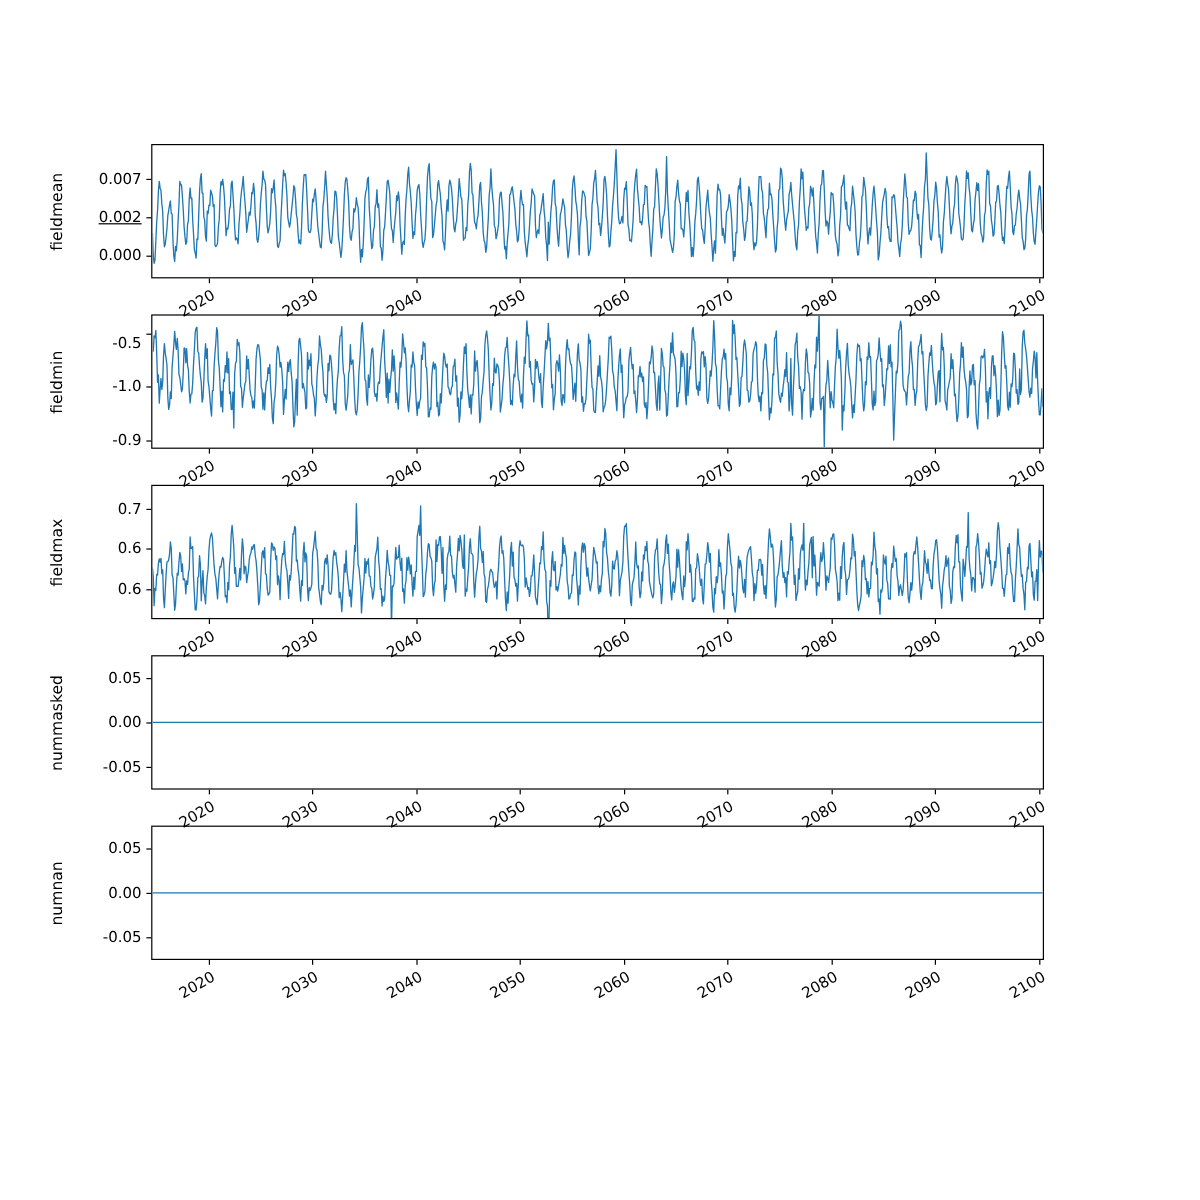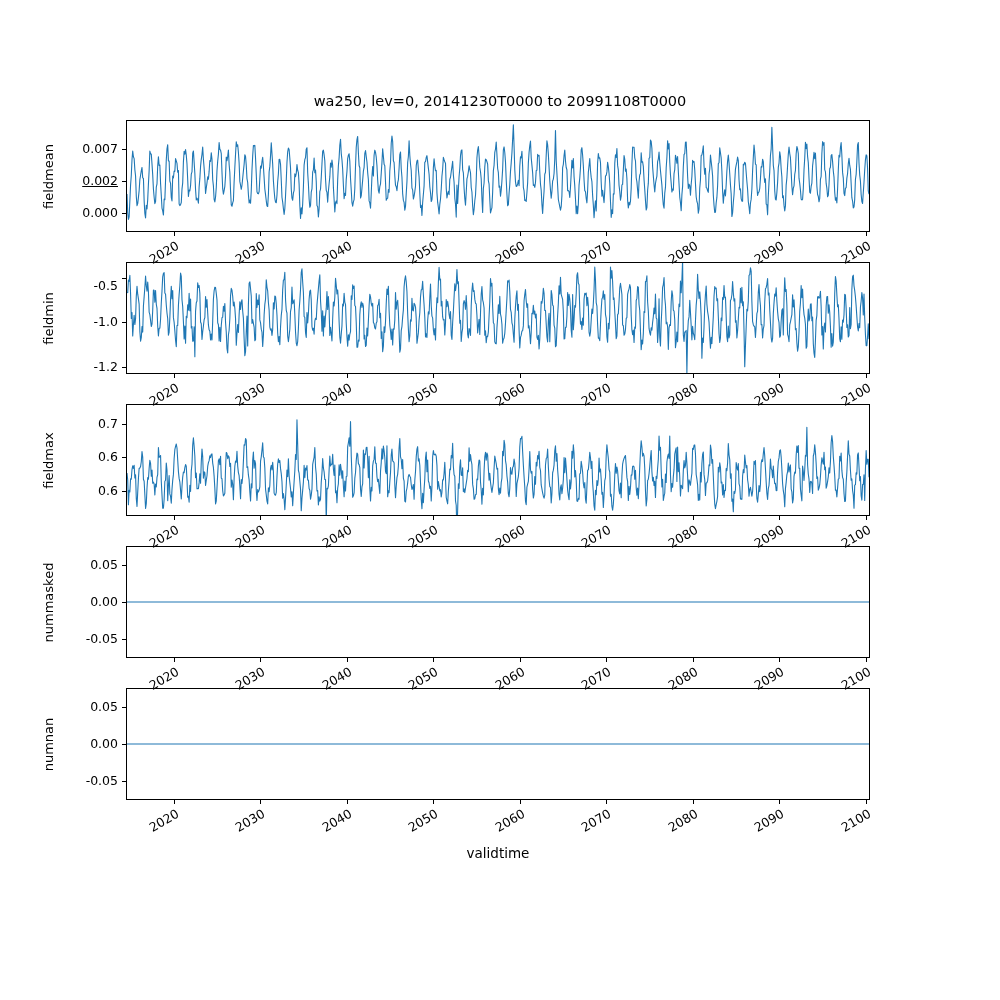--- a/index.html
+++ b/index.html
@@ -83,21 +83,20 @@
     color: #000000;
     text-align: center;
     white-space: nowrap;
   }
 </style>
 </head>
 <body>
 
 <div id="figure">
 
-  <div class="fig-title">wa250, lev=0, 20141230T0000 to 20991108T0000</div>
 
   <div class="panel" id="panel-0" style="left:126px; top:120px; width:744px; height:112px;">
     <svg id="svg-0" viewBox="0 0 744 112" preserveAspectRatio="none">
         <path d="M0.00 74.44 L0.72 93.25 L1.43 100.14 L2.15 97.57 L2.86 81.43 L3.58 65.20 L4.30 55.55 L5.01 39.37 L5.73 30.63 L6.44 36.45 L7.16 38.30 L7.88 49.65 L8.59 56.00 L9.31 76.56 L10.03 86.19 L10.74 84.07 L11.46 77.72 L12.17 70.85 L12.89 59.69 L13.61 55.24 L14.32 50.79 L15.04 47.32 L15.75 57.90 L16.47 58.43 L17.19 81.32 L17.90 94.12 L18.62 98.62 L19.33 85.85 L20.05 89.57 L20.77 80.06 L21.48 64.09 L22.20 50.55 L22.91 30.69 L23.63 33.58 L24.35 33.76 L25.06 43.63 L25.78 54.86 L26.49 69.16 L27.21 77.62 L27.93 84.10 L28.64 82.10 L29.36 67.44 L30.08 63.97 L30.79 45.55 L31.51 36.33 L32.22 45.21 L32.94 44.83 L33.66 63.54 L34.37 75.56 L35.09 88.61 L35.80 91.61 L36.52 95.76 L37.24 79.58 L37.95 80.06 L38.67 60.04 L39.38 39.74 L40.10 28.28 L40.82 24.12 L41.53 40.59 L42.25 40.70 L42.96 61.08 L43.68 63.58 L44.40 77.88 L45.11 81.42 L45.83 56.05 L46.54 57.97 L47.26 50.89 L47.98 51.27 L48.69 38.24 L49.41 40.64 L50.13 43.11 L50.84 52.13 L51.56 50.48 L52.27 84.58 L52.99 86.11 L53.71 85.22 L54.42 83.02 L55.14 69.35 L55.85 62.94 L56.57 41.40 L57.29 30.90 L58.00 33.74 L58.72 29.01 L59.43 34.78 L60.15 43.83 L60.87 60.11 L61.58 76.76 L62.30 70.36 L63.01 71.19 L63.73 65.95 L64.45 54.18 L65.16 51.79 L65.88 32.78 L66.59 30.53 L67.31 41.89 L68.03 53.50 L68.74 69.85 L69.46 80.37 L70.18 78.54 L70.89 79.90 L71.61 83.66 L72.32 67.05 L73.04 58.46 L73.76 46.25 L74.47 39.08 L75.19 33.92 L75.90 26.46 L76.62 39.11 L77.34 47.95 L78.05 58.24 L78.77 73.87 L79.48 68.22 L80.20 63.05 L80.92 56.76 L81.63 59.37 L82.35 51.34 L83.06 40.16 L83.78 41.09 L84.50 32.41 L85.21 38.95 L85.93 59.50 L86.64 66.09 L87.36 79.85 L88.08 82.40 L88.79 77.41 L89.51 67.78 L90.23 50.70 L90.94 40.83 L91.66 33.75 L92.37 22.00 L93.09 28.84 L93.81 29.73 L94.52 33.30 L95.24 52.28 L95.95 68.88 L96.67 74.42 L97.39 70.81 L98.10 66.48 L98.82 55.73 L99.53 36.79 L100.25 40.36 L100.97 36.03 L101.68 29.53 L102.40 44.29 L103.11 52.41 L103.83 71.22 L104.55 85.59 L105.26 86.82 L105.98 83.32 L106.69 81.03 L107.41 61.96 L108.13 47.34 L108.84 33.55 L109.56 21.17 L110.28 25.87 L110.99 24.14 L111.71 32.12 L112.42 42.70 L113.14 61.49 L113.86 65.44 L114.57 69.56 L115.29 65.42 L116.00 58.25 L116.72 50.98 L117.44 44.15 L118.15 34.39 L118.87 36.17 L119.58 45.07 L120.30 58.67 L121.02 62.60 L121.73 74.89 L122.45 83.37 L123.16 80.58 L123.88 83.81 L124.60 70.93 L125.31 49.73 L126.03 35.49 L126.74 24.90 L127.46 25.38 L128.18 24.84 L128.89 37.89 L129.61 54.23 L130.33 72.02 L131.04 73.92 L131.76 74.16 L132.47 71.76 L133.19 58.30 L133.91 45.75 L134.62 48.01 L135.34 41.44 L136.05 37.07 L136.77 46.39 L137.49 57.83 L138.20 69.22 L138.92 74.96 L139.63 81.26 L140.35 86.41 L141.07 87.07 L141.78 74.92 L142.50 51.88 L143.21 46.21 L143.93 35.28 L144.65 22.09 L145.36 33.12 L146.08 43.98 L146.79 60.75 L147.51 70.73 L148.23 78.89 L148.94 82.62 L149.66 83.20 L150.38 75.59 L151.09 61.55 L151.81 53.70 L152.52 38.94 L153.24 39.31 L153.96 44.36 L154.67 60.13 L155.39 77.64 L156.10 82.57 L156.82 89.25 L157.54 95.24 L158.25 89.17 L158.97 76.14 L159.68 60.79 L160.40 42.26 L161.12 31.36 L161.83 27.58 L162.55 28.94 L163.26 37.86 L163.98 47.98 L164.70 69.20 L165.41 78.56 L166.13 80.68 L166.85 73.51 L167.56 70.55 L168.28 53.85 L168.99 56.65 L169.71 53.29 L170.43 44.42 L171.14 50.12 L171.86 52.56 L172.57 64.29 L173.29 86.01 L174.01 99.30 L174.72 88.33 L175.44 94.71 L176.15 84.35 L176.87 67.47 L177.59 44.91 L178.30 39.38 L179.02 37.13 L179.73 28.64 L180.45 27.22 L181.17 52.78 L181.88 63.88 L182.60 79.34 L183.31 87.78 L184.03 85.99 L184.75 72.33 L185.46 69.15 L186.18 51.76 L186.90 49.74 L187.61 37.79 L188.33 52.64 L189.04 49.89 L189.76 61.84 L190.48 86.02 L191.19 87.37 L191.91 97.61 L192.62 89.56 L193.34 71.92 L194.06 69.36 L194.77 57.50 L195.49 43.86 L196.20 30.80 L196.92 29.68 L197.64 34.51 L198.35 40.59 L199.07 59.12 L199.78 70.63 L200.50 72.57 L201.22 82.56 L201.93 71.48 L202.65 63.82 L203.36 56.92 L204.08 42.82 L204.80 47.08 L205.51 39.66 L206.23 45.33 L206.95 67.61 L207.66 79.63 L208.38 92.59 L209.09 83.13 L209.81 81.49 L210.53 84.14 L211.24 59.97 L211.96 45.60 L212.67 37.56 L213.39 24.49 L214.11 18.69 L214.82 32.93 L215.54 39.43 L216.25 49.08 L216.97 65.43 L217.69 79.17 L218.40 73.51 L219.12 75.89 L219.83 59.44 L220.55 51.27 L221.27 38.34 L221.98 34.83 L222.70 33.42 L223.41 41.14 L224.13 58.81 L224.85 70.27 L225.56 82.83 L226.28 86.70 L227.00 82.40 L227.71 79.98 L228.43 68.50 L229.14 45.66 L229.86 26.70 L230.58 19.00 L231.29 15.75 L232.01 32.44 L232.72 45.35 L233.44 47.63 L234.16 78.46 L234.87 76.22 L235.59 68.38 L236.30 60.22 L237.02 51.11 L237.74 47.26 L238.45 33.05 L239.17 30.08 L239.88 36.29 L240.60 41.73 L241.32 52.51 L242.03 59.84 L242.75 81.34 L243.46 83.40 L244.18 88.75 L244.90 73.87 L245.61 56.55 L246.33 46.49 L247.05 56.07 L247.76 34.83 L248.48 29.70 L249.19 32.00 L249.91 36.83 L250.63 45.70 L251.34 59.82 L252.06 70.60 L252.77 73.51 L253.49 66.77 L254.21 63.93 L254.92 53.34 L255.64 42.23 L256.35 28.39 L257.07 35.93 L257.79 44.12 L258.50 45.54 L259.22 62.32 L259.93 80.67 L260.65 78.83 L261.37 78.63 L262.08 69.81 L262.80 72.54 L263.51 50.92 L264.23 42.24 L264.95 22.62 L265.66 15.40 L266.38 21.01 L267.10 40.53 L267.81 42.20 L268.53 56.00 L269.24 65.52 L269.96 66.90 L270.68 70.89 L271.39 63.01 L272.11 59.98 L272.82 48.15 L273.54 34.17 L274.26 31.57 L274.97 48.43 L275.69 57.33 L276.40 73.90 L277.12 80.87 L277.84 82.92 L278.55 90.86 L279.27 86.92 L279.98 73.95 L280.70 61.81 L281.42 42.38 L282.13 36.14 L282.85 20.05 L283.56 34.84 L284.28 44.08 L285.00 50.39 L285.71 68.25 L286.43 70.17 L287.15 79.43 L287.86 76.48 L288.58 71.84 L289.29 66.27 L290.01 45.49 L290.73 40.50 L291.44 39.78 L292.16 49.55 L292.87 57.06 L293.59 73.32 L294.31 88.09 L295.02 85.87 L295.74 96.22 L296.45 83.04 L297.17 74.55 L297.89 66.08 L298.60 41.95 L299.32 41.37 L300.03 37.14 L300.75 35.27 L301.47 41.67 L302.18 47.98 L302.90 54.21 L303.62 66.97 L304.33 72.97 L305.05 82.03 L305.76 80.22 L306.48 70.63 L307.20 47.42 L307.91 38.37 L308.63 46.18 L309.34 50.70 L310.06 50.31 L310.78 73.17 L311.49 82.66 L312.21 88.12 L312.92 94.66 L313.64 84.96 L314.36 79.50 L315.07 69.16 L315.79 56.31 L316.50 49.13 L317.22 37.03 L317.94 39.39 L318.65 41.49 L319.37 43.17 L320.08 68.31 L320.80 78.36 L321.52 73.92 L322.23 71.64 L322.95 75.07 L323.67 59.43 L324.38 57.31 L325.10 51.64 L325.81 46.74 L326.53 41.10 L327.25 55.08 L327.96 62.42 L328.68 78.50 L329.39 84.77 L330.11 97.84 L330.83 65.21 L331.54 83.98 L332.26 69.56 L332.97 56.44 L333.69 48.16 L334.41 35.21 L335.12 30.14 L335.84 29.46 L336.55 49.42 L337.27 52.76 L337.99 68.15 L338.70 78.84 L339.42 85.70 L340.13 72.87 L340.85 58.94 L341.57 56.20 L342.28 51.69 L343.00 45.51 L343.72 49.61 L344.43 52.47 L345.15 67.71 L345.86 72.33 L346.58 86.32 L347.30 95.44 L348.01 89.93 L348.73 81.18 L349.44 75.60 L350.16 60.57 L350.88 37.53 L351.59 29.60 L352.31 26.08 L353.02 35.17 L353.74 47.23 L354.46 51.69 L355.17 59.06 L355.89 78.96 L356.60 93.10 L357.32 68.60 L358.04 63.10 L358.75 46.69 L359.47 38.83 L360.18 39.35 L360.90 41.52 L361.62 43.98 L362.33 60.65 L363.05 64.36 L363.77 80.07 L364.48 93.62 L365.20 90.81 L365.91 88.15 L366.63 72.57 L367.35 50.64 L368.06 45.14 L368.78 31.94 L369.49 28.54 L370.21 21.35 L370.93 34.19 L371.64 48.35 L372.36 52.64 L373.07 67.51 L373.79 66.29 L374.51 76.66 L375.22 70.40 L375.94 60.78 L376.65 49.22 L377.37 29.29 L378.09 26.40 L378.80 32.04 L379.52 41.89 L380.23 59.56 L380.95 74.50 L381.67 86.27 L382.38 85.13 L383.10 73.52 L383.82 64.63 L384.53 51.30 L385.25 42.63 L385.96 32.57 L386.68 18.61 L387.40 3.84 L388.11 25.42 L388.83 49.60 L389.54 61.96 L390.26 66.64 L390.98 66.26 L391.69 64.02 L392.41 60.41 L393.12 65.96 L393.84 45.82 L394.56 36.51 L395.27 37.55 L395.99 30.85 L396.70 46.45 L397.42 67.50 L398.14 71.19 L398.85 80.89 L399.57 80.60 L400.28 81.88 L401.00 72.80 L401.72 63.04 L402.43 42.67 L403.15 31.91 L403.87 25.02 L404.58 20.37 L405.30 37.47 L406.01 44.98 L406.73 52.68 L407.45 65.54 L408.16 64.97 L408.88 67.53 L409.59 62.48 L410.31 50.46 L411.03 50.20 L411.74 34.02 L412.46 35.56 L413.17 34.95 L413.89 51.97 L414.61 64.59 L415.32 70.55 L416.04 84.66 L416.75 94.25 L417.47 81.51 L418.19 71.23 L418.90 54.23 L419.62 52.18 L420.33 34.99 L421.05 20.11 L421.77 24.33 L422.48 33.70 L423.20 47.20 L423.92 60.87 L424.63 70.49 L425.35 78.71 L426.06 71.72 L426.78 61.14 L427.50 59.17 L428.21 53.47 L428.93 38.52 L429.64 9.71 L430.36 40.14 L431.08 53.24 L431.79 65.85 L432.51 79.94 L433.22 83.50 L433.94 87.20 L434.66 90.83 L435.37 87.15 L436.09 75.97 L436.80 47.47 L437.52 44.15 L438.24 35.09 L438.95 29.66 L439.67 40.78 L440.38 47.36 L441.10 49.64 L441.82 70.91 L442.53 70.74 L443.25 71.86 L443.97 77.83 L444.68 67.49 L445.40 53.76 L446.11 40.10 L446.83 47.69 L447.55 38.30 L448.26 56.64 L448.98 66.09 L449.69 79.24 L450.41 94.43 L451.13 86.68 L451.84 94.45 L452.56 84.44 L453.27 65.26 L453.99 58.09 L454.71 47.31 L455.42 29.42 L456.14 27.17 L456.85 34.87 L457.57 45.58 L458.29 60.14 L459.00 70.91 L459.72 71.82 L460.44 78.85 L461.15 83.33 L461.87 70.69 L462.58 52.20 L463.30 45.46 L464.02 38.21 L464.73 50.39 L465.45 57.41 L466.16 61.66 L466.88 75.75 L467.60 85.74 L468.31 98.36 L469.03 88.28 L469.74 81.13 L470.46 91.56 L471.18 69.16 L471.89 42.34 L472.61 33.10 L473.32 37.95 L474.04 37.58 L474.76 42.35 L475.47 62.18 L476.19 76.48 L476.90 70.62 L477.62 77.42 L478.34 83.07 L479.05 71.09 L479.77 55.96 L480.49 55.40 L481.20 51.80 L481.92 42.00 L482.63 46.69 L483.35 53.27 L484.07 63.81 L484.78 81.73 L485.50 98.09 L486.21 90.36 L486.93 94.40 L487.65 74.08 L488.36 74.42 L489.08 43.16 L489.79 34.50 L490.51 37.05 L491.23 28.03 L491.94 45.20 L492.66 50.06 L493.37 65.54 L494.09 71.75 L494.81 80.71 L495.52 76.64 L496.24 65.08 L496.95 64.51 L497.67 49.84 L498.39 35.22 L499.10 39.04 L499.82 51.13 L500.54 48.88 L501.25 58.65 L501.97 80.82 L502.68 88.56 L503.40 82.88 L504.12 85.35 L504.83 81.68 L505.55 68.61 L506.26 43.68 L506.98 26.65 L507.70 26.66 L508.41 26.78 L509.13 37.54 L509.84 40.54 L510.56 57.81 L511.28 61.94 L511.99 70.18 L512.71 78.49 L513.42 61.55 L514.14 54.87 L514.86 53.48 L515.57 32.27 L516.29 41.93 L517.00 41.59 L517.72 46.17 L518.44 59.67 L519.15 69.78 L519.87 81.08 L520.59 90.60 L521.30 88.23 L522.02 70.52 L522.73 63.28 L523.45 37.99 L524.17 37.21 L524.88 19.41 L525.60 20.89 L526.31 27.88 L527.03 46.57 L527.75 56.16 L528.46 64.95 L529.18 72.17 L529.89 63.64 L530.61 59.49 L531.33 56.23 L532.04 41.39 L532.76 38.71 L533.47 31.57 L534.19 42.32 L534.91 50.65 L535.62 57.94 L536.34 65.26 L537.05 76.89 L537.77 85.50 L538.49 88.75 L539.20 73.45 L539.92 67.38 L540.64 47.77 L541.35 36.95 L542.07 20.10 L542.78 28.44 L543.50 22.89 L544.22 41.72 L544.93 54.74 L545.65 63.15 L546.36 72.33 L547.08 69.39 L547.80 70.36 L548.51 53.48 L549.23 49.55 L549.94 34.86 L550.66 37.74 L551.38 43.08 L552.09 36.30 L552.81 51.35 L553.52 64.16 L554.24 77.44 L554.96 83.16 L555.67 91.45 L556.39 75.21 L557.10 66.52 L557.82 46.64 L558.54 34.23 L559.25 33.00 L559.97 21.75 L560.69 21.40 L561.40 37.51 L562.12 56.25 L562.83 68.58 L563.55 64.32 L564.27 65.81 L564.98 75.46 L565.70 64.42 L566.41 56.62 L567.13 40.08 L567.85 41.96 L568.56 41.25 L569.28 49.78 L569.99 63.50 L570.71 77.13 L571.43 81.93 L572.14 84.08 L572.86 93.86 L573.57 89.72 L574.29 68.21 L575.01 60.12 L575.72 35.22 L576.44 34.46 L577.15 30.90 L577.87 25.37 L578.59 45.78 L579.30 54.21 L580.02 48.06 L580.74 67.76 L581.45 68.43 L582.17 71.02 L582.88 72.61 L583.60 54.01 L584.32 48.90 L585.03 34.71 L585.75 41.26 L586.46 47.54 L587.18 56.08 L587.90 75.55 L588.61 85.93 L589.33 93.16 L590.04 92.94 L590.76 83.38 L591.48 77.81 L592.19 66.22 L592.91 43.37 L593.62 42.50 L594.34 27.36 L595.06 32.41 L595.77 37.52 L596.49 51.12 L597.21 71.39 L597.92 83.71 L598.64 74.96 L599.35 70.13 L600.07 76.37 L600.79 64.86 L601.50 50.89 L602.22 40.74 L602.93 34.74 L603.65 42.89 L604.37 53.67 L605.08 64.83 L605.80 74.31 L606.51 97.31 L607.23 93.55 L607.95 82.94 L608.66 75.05 L609.38 61.51 L610.09 49.01 L610.81 44.89 L611.53 41.64 L612.24 36.65 L612.96 40.33 L613.67 59.75 L614.39 70.02 L615.11 69.19 L615.82 78.98 L616.54 81.58 L617.26 81.60 L617.97 43.98 L618.69 44.68 L619.40 41.96 L620.12 43.05 L620.84 52.48 L621.55 61.55 L622.27 69.80 L622.98 82.26 L623.70 87.37 L624.42 94.42 L625.13 83.76 L625.85 79.57 L626.56 69.24 L627.28 50.68 L628.00 37.14 L628.71 24.44 L629.43 32.10 L630.14 43.88 L630.86 44.74 L631.58 66.19 L632.29 75.73 L633.01 72.98 L633.72 72.18 L634.44 68.56 L635.16 58.57 L635.87 46.63 L636.59 46.96 L637.31 38.95 L638.02 41.37 L638.74 55.50 L639.45 62.62 L640.17 58.79 L640.89 84.55 L641.60 85.18 L642.32 95.35 L643.03 76.38 L643.75 62.24 L644.47 51.77 L645.18 34.83 L645.90 28.69 L646.61 6.44 L647.33 25.99 L648.05 45.14 L648.76 50.53 L649.48 71.03 L650.19 79.63 L650.91 80.45 L651.63 72.83 L652.34 62.76 L653.06 47.30 L653.77 42.84 L654.49 31.30 L655.21 36.30 L655.92 48.51 L656.64 56.99 L657.36 78.01 L658.07 76.07 L658.79 85.94 L659.50 91.47 L660.22 86.54 L660.94 65.26 L661.65 58.02 L662.37 45.47 L663.08 33.93 L663.80 26.55 L664.52 33.08 L665.23 37.36 L665.95 51.54 L666.66 66.36 L667.38 75.14 L668.10 68.44 L668.81 66.10 L669.53 54.49 L670.24 50.26 L670.96 33.31 L671.68 25.99 L672.39 28.47 L673.11 33.21 L673.82 58.19 L674.54 63.56 L675.26 70.22 L675.97 79.51 L676.69 80.48 L677.41 79.61 L678.12 68.83 L678.84 49.55 L679.55 37.98 L680.27 21.72 L680.99 28.18 L681.70 23.45 L682.42 35.98 L683.13 42.38 L683.85 58.26 L684.57 72.38 L685.28 73.55 L686.00 66.64 L686.71 63.31 L687.43 45.87 L688.15 39.35 L688.86 31.77 L689.58 38.44 L690.29 32.56 L691.01 47.14 L691.73 66.28 L692.44 74.90 L693.16 76.81 L693.87 82.28 L694.59 78.79 L695.31 59.33 L696.02 56.32 L696.74 33.10 L697.46 21.05 L698.17 24.69 L698.89 22.03 L699.60 49.53 L700.32 51.79 L701.04 63.59 L701.75 68.35 L702.47 77.14 L703.18 75.72 L703.90 64.85 L704.62 48.71 L705.33 47.14 L706.05 35.13 L706.76 34.07 L707.48 41.10 L708.20 50.90 L708.91 57.14 L709.63 72.65 L710.34 80.76 L711.06 78.11 L711.78 83.45 L712.49 69.43 L713.21 50.14 L713.92 34.90 L714.64 36.53 L715.36 27.07 L716.07 22.06 L716.79 34.94 L717.51 52.31 L718.22 58.12 L718.94 73.75 L719.65 75.93 L720.37 68.35 L721.09 67.91 L721.80 58.17 L722.52 53.49 L723.23 43.58 L723.95 38.05 L724.67 45.25 L725.38 49.35 L726.10 63.55 L726.81 78.12 L727.53 81.50 L728.25 88.61 L728.96 87.53 L729.68 79.75 L730.39 59.54 L731.11 54.34 L731.83 40.89 L732.54 24.39 L733.26 21.94 L733.97 42.54 L734.69 55.08 L735.41 61.18 L736.12 74.69 L736.84 82.03 L737.56 84.03 L738.27 72.69 L738.99 62.42 L739.70 49.85 L740.42 39.51 L741.14 34.44 L741.85 35.45 L742.57 48.58 L743.28 71.18 L744.00 74.55" fill="none" stroke="#1f77b4" stroke-width="1.1" stroke-linejoin="round" vector-effect="non-scaling-stroke"></path>
       </svg>
   </div>
   <div class="ylabel" style="left:-12px; top:169px; width:120px;">fieldmean</div>
 
   <div class="panel" id="panel-1" style="left:126px; top:262px; width:744px; height:112px;">
     <svg id="svg-1" viewBox="0 0 744 112" preserveAspectRatio="none">
@@ -120,21 +119,20 @@
   </div>
   <div class="ylabel" style="left:-12px; top:595px; width:120px;">nummasked</div>
 
   <div class="panel" id="panel-4" style="left:126px; top:688px; width:744px; height:112px;">
     <svg id="svg-4" viewBox="0 0 744 112" preserveAspectRatio="none">
         <path d="M0.00 56.00 L0.72 56.00 L1.43 56.00 L2.15 56.00 L2.86 56.00 L3.58 56.00 L4.30 56.00 L5.01 56.00 L5.73 56.00 L6.44 56.00 L7.16 56.00 L7.88 56.00 L8.59 56.00 L9.31 56.00 L10.03 56.00 L10.74 56.00 L11.46 56.00 L12.17 56.00 L12.89 56.00 L13.61 56.00 L14.32 56.00 L15.04 56.00 L15.75 56.00 L16.47 56.00 L17.19 56.00 L17.90 56.00 L18.62 56.00 L19.33 56.00 L20.05 56.00 L20.77 56.00 L21.48 56.00 L22.20 56.00 L22.91 56.00 L23.63 56.00 L24.35 56.00 L25.06 56.00 L25.78 56.00 L26.49 56.00 L27.21 56.00 L27.93 56.00 L28.64 56.00 L29.36 56.00 L30.08 56.00 L30.79 56.00 L31.51 56.00 L32.22 56.00 L32.94 56.00 L33.66 56.00 L34.37 56.00 L35.09 56.00 L35.80 56.00 L36.52 56.00 L37.24 56.00 L37.95 56.00 L38.67 56.00 L39.38 56.00 L40.10 56.00 L40.82 56.00 L41.53 56.00 L42.25 56.00 L42.96 56.00 L43.68 56.00 L44.40 56.00 L45.11 56.00 L45.83 56.00 L46.54 56.00 L47.26 56.00 L47.98 56.00 L48.69 56.00 L49.41 56.00 L50.13 56.00 L50.84 56.00 L51.56 56.00 L52.27 56.00 L52.99 56.00 L53.71 56.00 L54.42 56.00 L55.14 56.00 L55.85 56.00 L56.57 56.00 L57.29 56.00 L58.00 56.00 L58.72 56.00 L59.43 56.00 L60.15 56.00 L60.87 56.00 L61.58 56.00 L62.30 56.00 L63.01 56.00 L63.73 56.00 L64.45 56.00 L65.16 56.00 L65.88 56.00 L66.59 56.00 L67.31 56.00 L68.03 56.00 L68.74 56.00 L69.46 56.00 L70.18 56.00 L70.89 56.00 L71.61 56.00 L72.32 56.00 L73.04 56.00 L73.76 56.00 L74.47 56.00 L75.19 56.00 L75.90 56.00 L76.62 56.00 L77.34 56.00 L78.05 56.00 L78.77 56.00 L79.48 56.00 L80.20 56.00 L80.92 56.00 L81.63 56.00 L82.35 56.00 L83.06 56.00 L83.78 56.00 L84.50 56.00 L85.21 56.00 L85.93 56.00 L86.64 56.00 L87.36 56.00 L88.08 56.00 L88.79 56.00 L89.51 56.00 L90.23 56.00 L90.94 56.00 L91.66 56.00 L92.37 56.00 L93.09 56.00 L93.81 56.00 L94.52 56.00 L95.24 56.00 L95.95 56.00 L96.67 56.00 L97.39 56.00 L98.10 56.00 L98.82 56.00 L99.53 56.00 L100.25 56.00 L100.97 56.00 L101.68 56.00 L102.40 56.00 L103.11 56.00 L103.83 56.00 L104.55 56.00 L105.26 56.00 L105.98 56.00 L106.69 56.00 L107.41 56.00 L108.13 56.00 L108.84 56.00 L109.56 56.00 L110.28 56.00 L110.99 56.00 L111.71 56.00 L112.42 56.00 L113.14 56.00 L113.86 56.00 L114.57 56.00 L115.29 56.00 L116.00 56.00 L116.72 56.00 L117.44 56.00 L118.15 56.00 L118.87 56.00 L119.58 56.00 L120.30 56.00 L121.02 56.00 L121.73 56.00 L122.45 56.00 L123.16 56.00 L123.88 56.00 L124.60 56.00 L125.31 56.00 L126.03 56.00 L126.74 56.00 L127.46 56.00 L128.18 56.00 L128.89 56.00 L129.61 56.00 L130.33 56.00 L131.04 56.00 L131.76 56.00 L132.47 56.00 L133.19 56.00 L133.91 56.00 L134.62 56.00 L135.34 56.00 L136.05 56.00 L136.77 56.00 L137.49 56.00 L138.20 56.00 L138.92 56.00 L139.63 56.00 L140.35 56.00 L141.07 56.00 L141.78 56.00 L142.50 56.00 L143.21 56.00 L143.93 56.00 L144.65 56.00 L145.36 56.00 L146.08 56.00 L146.79 56.00 L147.51 56.00 L148.23 56.00 L148.94 56.00 L149.66 56.00 L150.38 56.00 L151.09 56.00 L151.81 56.00 L152.52 56.00 L153.24 56.00 L153.96 56.00 L154.67 56.00 L155.39 56.00 L156.10 56.00 L156.82 56.00 L157.54 56.00 L158.25 56.00 L158.97 56.00 L159.68 56.00 L160.40 56.00 L161.12 56.00 L161.83 56.00 L162.55 56.00 L163.26 56.00 L163.98 56.00 L164.70 56.00 L165.41 56.00 L166.13 56.00 L166.85 56.00 L167.56 56.00 L168.28 56.00 L168.99 56.00 L169.71 56.00 L170.43 56.00 L171.14 56.00 L171.86 56.00 L172.57 56.00 L173.29 56.00 L174.01 56.00 L174.72 56.00 L175.44 56.00 L176.15 56.00 L176.87 56.00 L177.59 56.00 L178.30 56.00 L179.02 56.00 L179.73 56.00 L180.45 56.00 L181.17 56.00 L181.88 56.00 L182.60 56.00 L183.31 56.00 L184.03 56.00 L184.75 56.00 L185.46 56.00 L186.18 56.00 L186.90 56.00 L187.61 56.00 L188.33 56.00 L189.04 56.00 L189.76 56.00 L190.48 56.00 L191.19 56.00 L191.91 56.00 L192.62 56.00 L193.34 56.00 L194.06 56.00 L194.77 56.00 L195.49 56.00 L196.20 56.00 L196.92 56.00 L197.64 56.00 L198.35 56.00 L199.07 56.00 L199.78 56.00 L200.50 56.00 L201.22 56.00 L201.93 56.00 L202.65 56.00 L203.36 56.00 L204.08 56.00 L204.80 56.00 L205.51 56.00 L206.23 56.00 L206.95 56.00 L207.66 56.00 L208.38 56.00 L209.09 56.00 L209.81 56.00 L210.53 56.00 L211.24 56.00 L211.96 56.00 L212.67 56.00 L213.39 56.00 L214.11 56.00 L214.82 56.00 L215.54 56.00 L216.25 56.00 L216.97 56.00 L217.69 56.00 L218.40 56.00 L219.12 56.00 L219.83 56.00 L220.55 56.00 L221.27 56.00 L221.98 56.00 L222.70 56.00 L223.41 56.00 L224.13 56.00 L224.85 56.00 L225.56 56.00 L226.28 56.00 L227.00 56.00 L227.71 56.00 L228.43 56.00 L229.14 56.00 L229.86 56.00 L230.58 56.00 L231.29 56.00 L232.01 56.00 L232.72 56.00 L233.44 56.00 L234.16 56.00 L234.87 56.00 L235.59 56.00 L236.30 56.00 L237.02 56.00 L237.74 56.00 L238.45 56.00 L239.17 56.00 L239.88 56.00 L240.60 56.00 L241.32 56.00 L242.03 56.00 L242.75 56.00 L243.46 56.00 L244.18 56.00 L244.90 56.00 L245.61 56.00 L246.33 56.00 L247.05 56.00 L247.76 56.00 L248.48 56.00 L249.19 56.00 L249.91 56.00 L250.63 56.00 L251.34 56.00 L252.06 56.00 L252.77 56.00 L253.49 56.00 L254.21 56.00 L254.92 56.00 L255.64 56.00 L256.35 56.00 L257.07 56.00 L257.79 56.00 L258.50 56.00 L259.22 56.00 L259.93 56.00 L260.65 56.00 L261.37 56.00 L262.08 56.00 L262.80 56.00 L263.51 56.00 L264.23 56.00 L264.95 56.00 L265.66 56.00 L266.38 56.00 L267.10 56.00 L267.81 56.00 L268.53 56.00 L269.24 56.00 L269.96 56.00 L270.68 56.00 L271.39 56.00 L272.11 56.00 L272.82 56.00 L273.54 56.00 L274.26 56.00 L274.97 56.00 L275.69 56.00 L276.40 56.00 L277.12 56.00 L277.84 56.00 L278.55 56.00 L279.27 56.00 L279.98 56.00 L280.70 56.00 L281.42 56.00 L282.13 56.00 L282.85 56.00 L283.56 56.00 L284.28 56.00 L285.00 56.00 L285.71 56.00 L286.43 56.00 L287.15 56.00 L287.86 56.00 L288.58 56.00 L289.29 56.00 L290.01 56.00 L290.73 56.00 L291.44 56.00 L292.16 56.00 L292.87 56.00 L293.59 56.00 L294.31 56.00 L295.02 56.00 L295.74 56.00 L296.45 56.00 L297.17 56.00 L297.89 56.00 L298.60 56.00 L299.32 56.00 L300.03 56.00 L300.75 56.00 L301.47 56.00 L302.18 56.00 L302.90 56.00 L303.62 56.00 L304.33 56.00 L305.05 56.00 L305.76 56.00 L306.48 56.00 L307.20 56.00 L307.91 56.00 L308.63 56.00 L309.34 56.00 L310.06 56.00 L310.78 56.00 L311.49 56.00 L312.21 56.00 L312.92 56.00 L313.64 56.00 L314.36 56.00 L315.07 56.00 L315.79 56.00 L316.50 56.00 L317.22 56.00 L317.94 56.00 L318.65 56.00 L319.37 56.00 L320.08 56.00 L320.80 56.00 L321.52 56.00 L322.23 56.00 L322.95 56.00 L323.67 56.00 L324.38 56.00 L325.10 56.00 L325.81 56.00 L326.53 56.00 L327.25 56.00 L327.96 56.00 L328.68 56.00 L329.39 56.00 L330.11 56.00 L330.83 56.00 L331.54 56.00 L332.26 56.00 L332.97 56.00 L333.69 56.00 L334.41 56.00 L335.12 56.00 L335.84 56.00 L336.55 56.00 L337.27 56.00 L337.99 56.00 L338.70 56.00 L339.42 56.00 L340.13 56.00 L340.85 56.00 L341.57 56.00 L342.28 56.00 L343.00 56.00 L343.72 56.00 L344.43 56.00 L345.15 56.00 L345.86 56.00 L346.58 56.00 L347.30 56.00 L348.01 56.00 L348.73 56.00 L349.44 56.00 L350.16 56.00 L350.88 56.00 L351.59 56.00 L352.31 56.00 L353.02 56.00 L353.74 56.00 L354.46 56.00 L355.17 56.00 L355.89 56.00 L356.60 56.00 L357.32 56.00 L358.04 56.00 L358.75 56.00 L359.47 56.00 L360.18 56.00 L360.90 56.00 L361.62 56.00 L362.33 56.00 L363.05 56.00 L363.77 56.00 L364.48 56.00 L365.20 56.00 L365.91 56.00 L366.63 56.00 L367.35 56.00 L368.06 56.00 L368.78 56.00 L369.49 56.00 L370.21 56.00 L370.93 56.00 L371.64 56.00 L372.36 56.00 L373.07 56.00 L373.79 56.00 L374.51 56.00 L375.22 56.00 L375.94 56.00 L376.65 56.00 L377.37 56.00 L378.09 56.00 L378.80 56.00 L379.52 56.00 L380.23 56.00 L380.95 56.00 L381.67 56.00 L382.38 56.00 L383.10 56.00 L383.82 56.00 L384.53 56.00 L385.25 56.00 L385.96 56.00 L386.68 56.00 L387.40 56.00 L388.11 56.00 L388.83 56.00 L389.54 56.00 L390.26 56.00 L390.98 56.00 L391.69 56.00 L392.41 56.00 L393.12 56.00 L393.84 56.00 L394.56 56.00 L395.27 56.00 L395.99 56.00 L396.70 56.00 L397.42 56.00 L398.14 56.00 L398.85 56.00 L399.57 56.00 L400.28 56.00 L401.00 56.00 L401.72 56.00 L402.43 56.00 L403.15 56.00 L403.87 56.00 L404.58 56.00 L405.30 56.00 L406.01 56.00 L406.73 56.00 L407.45 56.00 L408.16 56.00 L408.88 56.00 L409.59 56.00 L410.31 56.00 L411.03 56.00 L411.74 56.00 L412.46 56.00 L413.17 56.00 L413.89 56.00 L414.61 56.00 L415.32 56.00 L416.04 56.00 L416.75 56.00 L417.47 56.00 L418.19 56.00 L418.90 56.00 L419.62 56.00 L420.33 56.00 L421.05 56.00 L421.77 56.00 L422.48 56.00 L423.20 56.00 L423.92 56.00 L424.63 56.00 L425.35 56.00 L426.06 56.00 L426.78 56.00 L427.50 56.00 L428.21 56.00 L428.93 56.00 L429.64 56.00 L430.36 56.00 L431.08 56.00 L431.79 56.00 L432.51 56.00 L433.22 56.00 L433.94 56.00 L434.66 56.00 L435.37 56.00 L436.09 56.00 L436.80 56.00 L437.52 56.00 L438.24 56.00 L438.95 56.00 L439.67 56.00 L440.38 56.00 L441.10 56.00 L441.82 56.00 L442.53 56.00 L443.25 56.00 L443.97 56.00 L444.68 56.00 L445.40 56.00 L446.11 56.00 L446.83 56.00 L447.55 56.00 L448.26 56.00 L448.98 56.00 L449.69 56.00 L450.41 56.00 L451.13 56.00 L451.84 56.00 L452.56 56.00 L453.27 56.00 L453.99 56.00 L454.71 56.00 L455.42 56.00 L456.14 56.00 L456.85 56.00 L457.57 56.00 L458.29 56.00 L459.00 56.00 L459.72 56.00 L460.44 56.00 L461.15 56.00 L461.87 56.00 L462.58 56.00 L463.30 56.00 L464.02 56.00 L464.73 56.00 L465.45 56.00 L466.16 56.00 L466.88 56.00 L467.60 56.00 L468.31 56.00 L469.03 56.00 L469.74 56.00 L470.46 56.00 L471.18 56.00 L471.89 56.00 L472.61 56.00 L473.32 56.00 L474.04 56.00 L474.76 56.00 L475.47 56.00 L476.19 56.00 L476.90 56.00 L477.62 56.00 L478.34 56.00 L479.05 56.00 L479.77 56.00 L480.49 56.00 L481.20 56.00 L481.92 56.00 L482.63 56.00 L483.35 56.00 L484.07 56.00 L484.78 56.00 L485.50 56.00 L486.21 56.00 L486.93 56.00 L487.65 56.00 L488.36 56.00 L489.08 56.00 L489.79 56.00 L490.51 56.00 L491.23 56.00 L491.94 56.00 L492.66 56.00 L493.37 56.00 L494.09 56.00 L494.81 56.00 L495.52 56.00 L496.24 56.00 L496.95 56.00 L497.67 56.00 L498.39 56.00 L499.10 56.00 L499.82 56.00 L500.54 56.00 L501.25 56.00 L501.97 56.00 L502.68 56.00 L503.40 56.00 L504.12 56.00 L504.83 56.00 L505.55 56.00 L506.26 56.00 L506.98 56.00 L507.70 56.00 L508.41 56.00 L509.13 56.00 L509.84 56.00 L510.56 56.00 L511.28 56.00 L511.99 56.00 L512.71 56.00 L513.42 56.00 L514.14 56.00 L514.86 56.00 L515.57 56.00 L516.29 56.00 L517.00 56.00 L517.72 56.00 L518.44 56.00 L519.15 56.00 L519.87 56.00 L520.59 56.00 L521.30 56.00 L522.02 56.00 L522.73 56.00 L523.45 56.00 L524.17 56.00 L524.88 56.00 L525.60 56.00 L526.31 56.00 L527.03 56.00 L527.75 56.00 L528.46 56.00 L529.18 56.00 L529.89 56.00 L530.61 56.00 L531.33 56.00 L532.04 56.00 L532.76 56.00 L533.47 56.00 L534.19 56.00 L534.91 56.00 L535.62 56.00 L536.34 56.00 L537.05 56.00 L537.77 56.00 L538.49 56.00 L539.20 56.00 L539.92 56.00 L540.64 56.00 L541.35 56.00 L542.07 56.00 L542.78 56.00 L543.50 56.00 L544.22 56.00 L544.93 56.00 L545.65 56.00 L546.36 56.00 L547.08 56.00 L547.80 56.00 L548.51 56.00 L549.23 56.00 L549.94 56.00 L550.66 56.00 L551.38 56.00 L552.09 56.00 L552.81 56.00 L553.52 56.00 L554.24 56.00 L554.96 56.00 L555.67 56.00 L556.39 56.00 L557.10 56.00 L557.82 56.00 L558.54 56.00 L559.25 56.00 L559.97 56.00 L560.69 56.00 L561.40 56.00 L562.12 56.00 L562.83 56.00 L563.55 56.00 L564.27 56.00 L564.98 56.00 L565.70 56.00 L566.41 56.00 L567.13 56.00 L567.85 56.00 L568.56 56.00 L569.28 56.00 L569.99 56.00 L570.71 56.00 L571.43 56.00 L572.14 56.00 L572.86 56.00 L573.57 56.00 L574.29 56.00 L575.01 56.00 L575.72 56.00 L576.44 56.00 L577.15 56.00 L577.87 56.00 L578.59 56.00 L579.30 56.00 L580.02 56.00 L580.74 56.00 L581.45 56.00 L582.17 56.00 L582.88 56.00 L583.60 56.00 L584.32 56.00 L585.03 56.00 L585.75 56.00 L586.46 56.00 L587.18 56.00 L587.90 56.00 L588.61 56.00 L589.33 56.00 L590.04 56.00 L590.76 56.00 L591.48 56.00 L592.19 56.00 L592.91 56.00 L593.62 56.00 L594.34 56.00 L595.06 56.00 L595.77 56.00 L596.49 56.00 L597.21 56.00 L597.92 56.00 L598.64 56.00 L599.35 56.00 L600.07 56.00 L600.79 56.00 L601.50 56.00 L602.22 56.00 L602.93 56.00 L603.65 56.00 L604.37 56.00 L605.08 56.00 L605.80 56.00 L606.51 56.00 L607.23 56.00 L607.95 56.00 L608.66 56.00 L609.38 56.00 L610.09 56.00 L610.81 56.00 L611.53 56.00 L612.24 56.00 L612.96 56.00 L613.67 56.00 L614.39 56.00 L615.11 56.00 L615.82 56.00 L616.54 56.00 L617.26 56.00 L617.97 56.00 L618.69 56.00 L619.40 56.00 L620.12 56.00 L620.84 56.00 L621.55 56.00 L622.27 56.00 L622.98 56.00 L623.70 56.00 L624.42 56.00 L625.13 56.00 L625.85 56.00 L626.56 56.00 L627.28 56.00 L628.00 56.00 L628.71 56.00 L629.43 56.00 L630.14 56.00 L630.86 56.00 L631.58 56.00 L632.29 56.00 L633.01 56.00 L633.72 56.00 L634.44 56.00 L635.16 56.00 L635.87 56.00 L636.59 56.00 L637.31 56.00 L638.02 56.00 L638.74 56.00 L639.45 56.00 L640.17 56.00 L640.89 56.00 L641.60 56.00 L642.32 56.00 L643.03 56.00 L643.75 56.00 L644.47 56.00 L645.18 56.00 L645.90 56.00 L646.61 56.00 L647.33 56.00 L648.05 56.00 L648.76 56.00 L649.48 56.00 L650.19 56.00 L650.91 56.00 L651.63 56.00 L652.34 56.00 L653.06 56.00 L653.77 56.00 L654.49 56.00 L655.21 56.00 L655.92 56.00 L656.64 56.00 L657.36 56.00 L658.07 56.00 L658.79 56.00 L659.50 56.00 L660.22 56.00 L660.94 56.00 L661.65 56.00 L662.37 56.00 L663.08 56.00 L663.80 56.00 L664.52 56.00 L665.23 56.00 L665.95 56.00 L666.66 56.00 L667.38 56.00 L668.10 56.00 L668.81 56.00 L669.53 56.00 L670.24 56.00 L670.96 56.00 L671.68 56.00 L672.39 56.00 L673.11 56.00 L673.82 56.00 L674.54 56.00 L675.26 56.00 L675.97 56.00 L676.69 56.00 L677.41 56.00 L678.12 56.00 L678.84 56.00 L679.55 56.00 L680.27 56.00 L680.99 56.00 L681.70 56.00 L682.42 56.00 L683.13 56.00 L683.85 56.00 L684.57 56.00 L685.28 56.00 L686.00 56.00 L686.71 56.00 L687.43 56.00 L688.15 56.00 L688.86 56.00 L689.58 56.00 L690.29 56.00 L691.01 56.00 L691.73 56.00 L692.44 56.00 L693.16 56.00 L693.87 56.00 L694.59 56.00 L695.31 56.00 L696.02 56.00 L696.74 56.00 L697.46 56.00 L698.17 56.00 L698.89 56.00 L699.60 56.00 L700.32 56.00 L701.04 56.00 L701.75 56.00 L702.47 56.00 L703.18 56.00 L703.90 56.00 L704.62 56.00 L705.33 56.00 L706.05 56.00 L706.76 56.00 L707.48 56.00 L708.20 56.00 L708.91 56.00 L709.63 56.00 L710.34 56.00 L711.06 56.00 L711.78 56.00 L712.49 56.00 L713.21 56.00 L713.92 56.00 L714.64 56.00 L715.36 56.00 L716.07 56.00 L716.79 56.00 L717.51 56.00 L718.22 56.00 L718.94 56.00 L719.65 56.00 L720.37 56.00 L721.09 56.00 L721.80 56.00 L722.52 56.00 L723.23 56.00 L723.95 56.00 L724.67 56.00 L725.38 56.00 L726.10 56.00 L726.81 56.00 L727.53 56.00 L728.25 56.00 L728.96 56.00 L729.68 56.00 L730.39 56.00 L731.11 56.00 L731.83 56.00 L732.54 56.00 L733.26 56.00 L733.97 56.00 L734.69 56.00 L735.41 56.00 L736.12 56.00 L736.84 56.00 L737.56 56.00 L738.27 56.00 L738.99 56.00 L739.70 56.00 L740.42 56.00 L741.14 56.00 L741.85 56.00 L742.57 56.00 L743.28 56.00 L744.00 56.00" fill="none" stroke="#1f77b4" stroke-width="1.1" stroke-linejoin="round" vector-effect="non-scaling-stroke"></path>
       </svg>
   </div>
   <div class="ylabel" style="left:-12px; top:737px; width:120px;">numnan</div>
 
-  <div class="xlabel" style="left:126px; top:845px; width:744px;">validtime</div>
 
   <div id="tick-layer">
       <div class="ytickmark" style="left: 122px; top: 212.8px;"></div>
       <div class="ytick" style="left: 32px; top: 204.8px; width: 86px;">0.000</div>
       <div class="ytickmark" style="left: 122px; top: 180.8px;"></div>
       <div class="ytick" style="left: 32px; top: 172.8px; width: 86px; text-decoration: underline;">0.002</div>
       <div class="ytickmark" style="left: 122px; top: 148.8px;"></div>
       <div class="ytick" style="left: 32px; top: 140.8px; width: 86px;">0.007</div>
       <div class="xtickmark" style="left: 173.581px; top: 232px;"></div>
       <div class="xtick" style="left: 129.581px; top: 238px; width: 44px; text-align: right;">2020</div>
@@ -148,21 +146,21 @@
       <div class="xtick" style="left: 475.628px; top: 238px; width: 44px; text-align: right;">2060</div>
       <div class="xtickmark" style="left: 606.14px; top: 232px;"></div>
       <div class="xtick" style="left: 562.14px; top: 238px; width: 44px; text-align: right;">2070</div>
       <div class="xtickmark" style="left: 692.651px; top: 232px;"></div>
       <div class="xtick" style="left: 648.651px; top: 238px; width: 44px; text-align: right;">2080</div>
       <div class="xtickmark" style="left: 779.163px; top: 232px;"></div>
       <div class="xtick" style="left: 735.163px; top: 238px; width: 44px; text-align: right;">2090</div>
       <div class="xtickmark" style="left: 865.674px; top: 232px;"></div>
       <div class="xtick" style="left: 821.674px; top: 238px; width: 44px; text-align: right;">2100</div>
       <div class="ytickmark" style="left: 122px; top: 366.889px;"></div>
-      <div class="ytick" style="left: 32px; top: 358.889px; width: 86px;">-1.2</div>
+      <div class="ytick" style="left: 32px; top: 358.889px; width: 86px;">-0.9</div>
       <div class="ytickmark" style="left: 122px; top: 322.444px;"></div>
       <div class="ytick" style="left: 32px; top: 314.444px; width: 86px;">-1.0</div>
       <div class="ytickmark" style="left: 122px; top: 278px;"></div>
       <div class="ytick" style="left: 32px; top: 278px; width: 86px;">-0.5</div>
       <div class="xtickmark" style="left: 173.581px; top: 374px;"></div>
       <div class="xtick" style="left: 129.581px; top: 380px; width: 44px; text-align: right;">2020</div>
       <div class="xtickmark" style="left: 260.093px; top: 374px;"></div>
       <div class="xtick" style="left: 216.093px; top: 380px; width: 44px; text-align: right;">2030</div>
       <div class="xtickmark" style="left: 346.605px; top: 374px;"></div>
       <div class="xtick" style="left: 302.605px; top: 380px; width: 44px; text-align: right;">2040</div>

